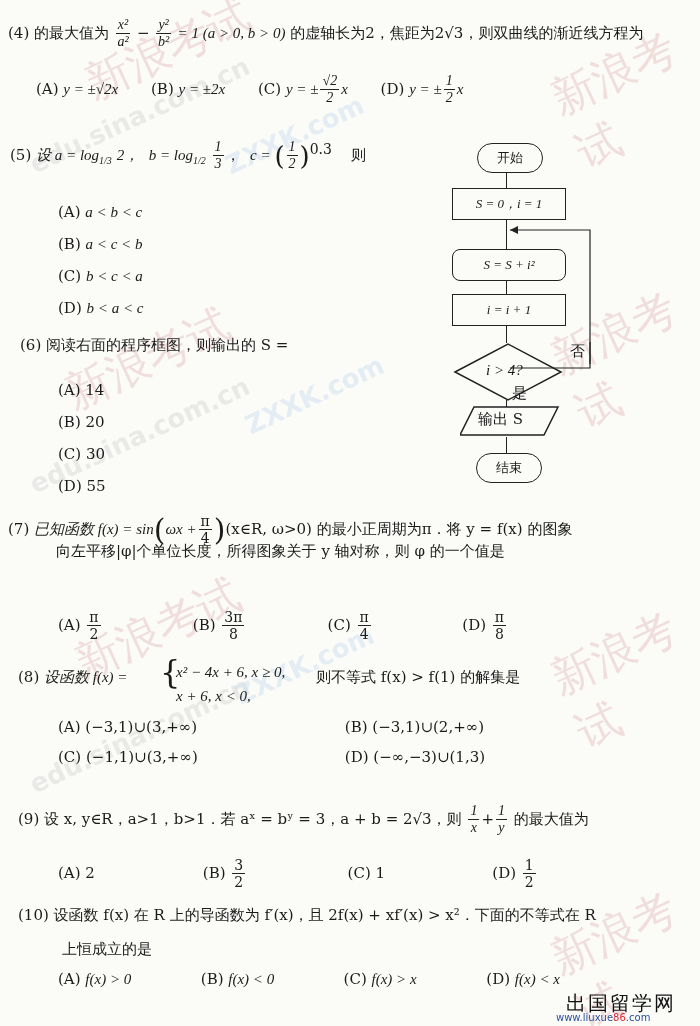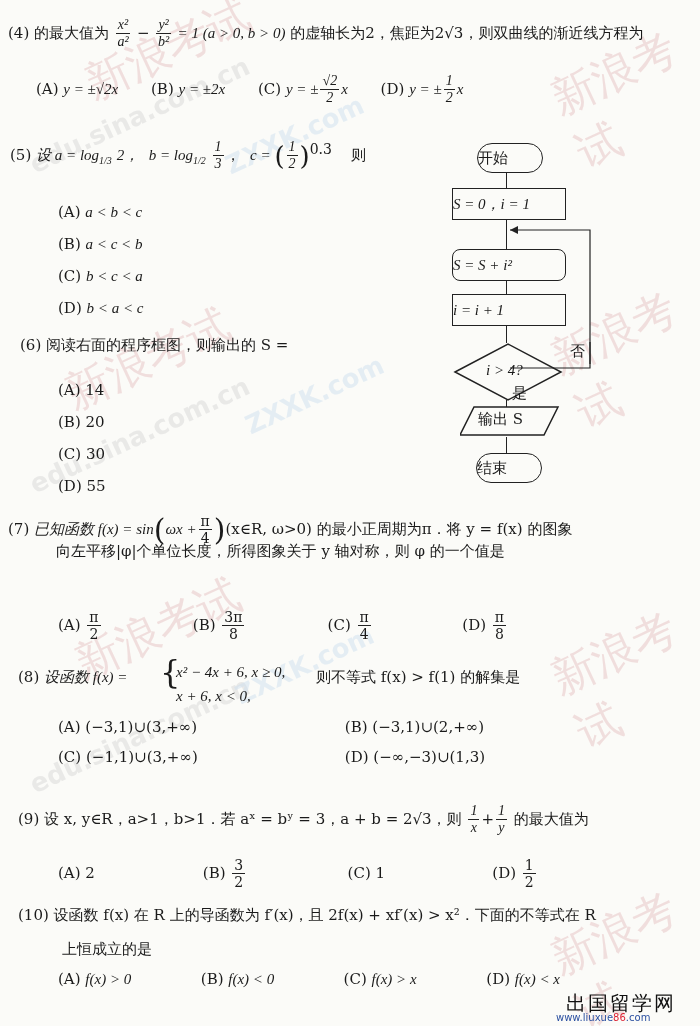--- a/index.html
+++ b/index.html
@@ -5,21 +5,21 @@
   html, body { margin:0; padding:0; }
   body { width:700px; height:1026px; background:#fbfbf8; position:relative; overflow:hidden;
          font-family:"DejaVu Serif","Liberation Serif",serif; color:#1a1a1a; font-size:15px; }
   .abs { position:absolute; white-space:nowrap; }
   .m { font-family:"Liberation Serif","DejaVu Serif",serif; font-style:italic; }
   .frac { display:inline-flex; flex-direction:column; align-items:center; vertical-align:middle; line-height:1; margin:0 2px; font-size:14px; }
   .frac .num { border-bottom:1px solid #222; padding:0 2px 1px; }
   .frac .den { padding-top:1px; }
   .wm { position:absolute; color:#e8c8c8; font-size:44px; font-family:"DejaVu Sans",sans-serif; transform:rotate(-25deg); opacity:0.55; pointer-events:none; }
   .wm2 { position:absolute; color:#d8d8d8; font-size:26px; font-weight:bold; font-family:"DejaVu Sans",sans-serif; transform:rotate(-25deg); opacity:0.5; pointer-events:none; }
-  .fc-box { position:absolute; border:1.5px solid #222; background:#fbfbf8; display:flex; align-items:center; font-size:15px; }
+  .fc-box { position:absolute; border:1.5px solid #222; background:#fbfbf8; display:flex; align-items:center; justify-content:center; font-size:13px; }
   .fc-term { border-radius:16px; }
   .arrow { position:absolute; width:0; border-left:1.5px solid #222; }
   .footer1 { color:#111; font-family:"DejaVu Sans",sans-serif; font-size:20px; letter-spacing:2px; }
   .footer2 { color:#2a4fa0; font-family:"DejaVu Sans",sans-serif; font-size:10px; }
   .footer2 .hl { color:#d23; }
 </style>
 </head>
 <body>
 
 <div class="wm" style="left:80px;top:20px;">新浪考试</div>

